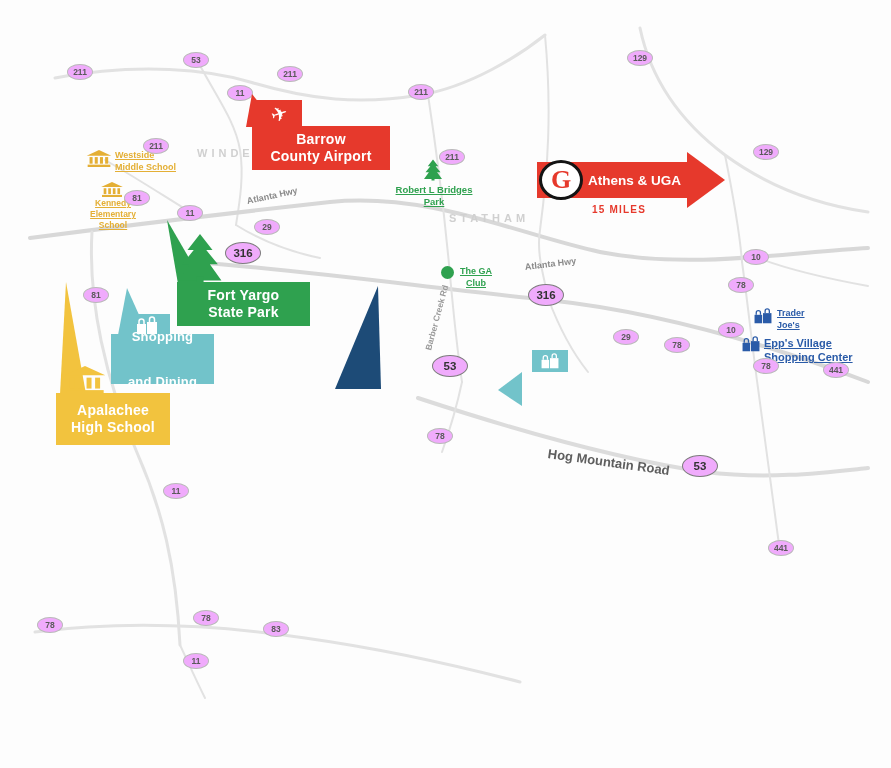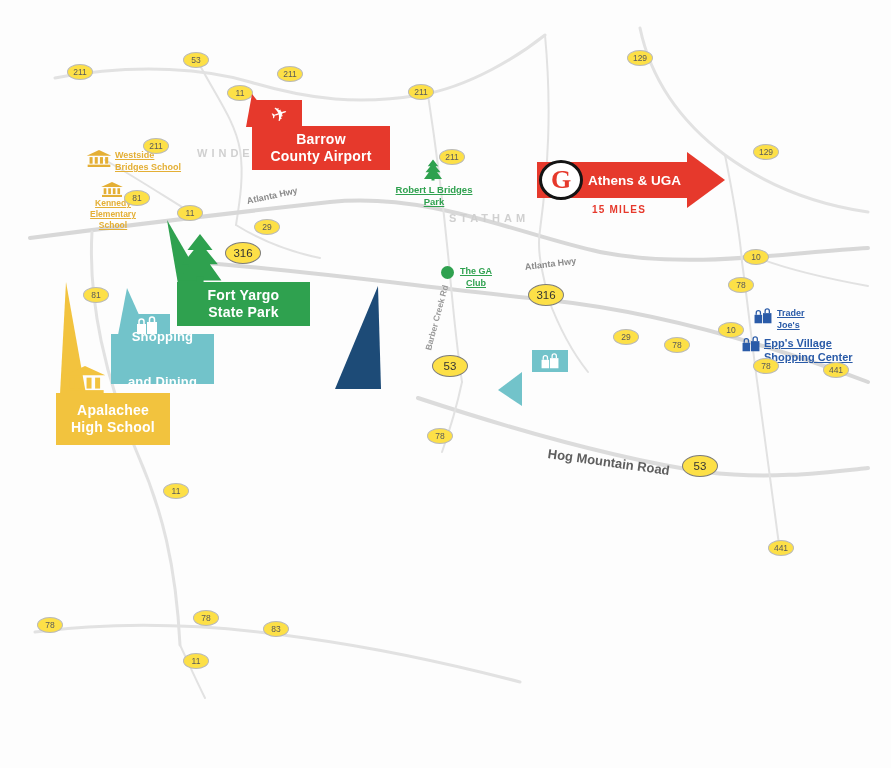--- a/index.html
+++ b/index.html
@@ -5,22 +5,22 @@
   * { margin:0; padding:0; box-sizing:border-box; }
   html,body { background:#fff; }
   .map {
     position:relative; width:891px; height:768px; background:#fdfdfd;
     font-family:"Liberation Sans", sans-serif; overflow:hidden;
   }
   .abs { position:absolute; }
   .roads { position:absolute; left:0; top:0; z-index:0; }
   .shield {
     position:absolute; z-index:2; transform:translate(-50%,-50%);
-    background:#fde047; border:1px solid #b9b9b9; border-radius:50%;
-    color:#5a5a5a; font-weight:normal; display:flex; align-items:center; justify-content:center;
+    background:#f0abfc; border:1px solid #b9b9b9; border-radius:50%;
+    color:#5a5a5a; font-weight:bold; display:flex; align-items:center; justify-content:center;
   }
   .shield.small { width:26px; height:16px; font-size:8.5px; }
   .shield.big   { width:36px; height:22px; font-size:11.5px; border:1.5px solid #7d7d7d; color:#333; }
   .city {
     position:absolute; z-index:1; color:#d0d0d0; font-weight:bold;
     font-size:11px; letter-spacing:4px; white-space:nowrap;
   }
   .roadlabel {
     position:absolute; z-index:1; font-weight:bold; white-space:nowrap;
     transform-origin:left center;
@@ -87,21 +87,21 @@
       <polygon points="13,0 26,6 0,6"></polygon>
         <rect x="3" y="7.5" width="3.2" height="7"></rect>
       <rect x="8.5" y="7.5" width="3.2" height="7"></rect>
         <rect x="14" y="7.5" width="3.2" height="7"></rect>
       <rect x="19.5" y="7.5" width="3.2" height="7"></rect>
         <rect x="1" y="15.5" width="24" height="2.5"></rect>
     </svg>
   </span>
   <div class="poi-text t-gold" style="left:115px;top:150px;font-size:9px">
     <span>Westside</span>
-    <span>Bridges School</span>
+    <span>Middle School</span>
   </div>
 
   <span class="icon-block t-gold" style="left:100px;top:182px;width:24px;height:15px">
     <svg viewBox="0 0 26 18" width="24" height="15" fill="currentColor">
       <polygon points="13,0 26,6 0,6"></polygon>
         <rect x="3" y="7.5" width="3.2" height="7"></rect>
       <rect x="8.5" y="7.5" width="3.2" height="7"></rect>
         <rect x="14" y="7.5" width="3.2" height="7"></rect>
       <rect x="19.5" y="7.5" width="3.2" height="7"></rect>
         <rect x="1" y="15.5" width="24" height="2.5"></rect>

